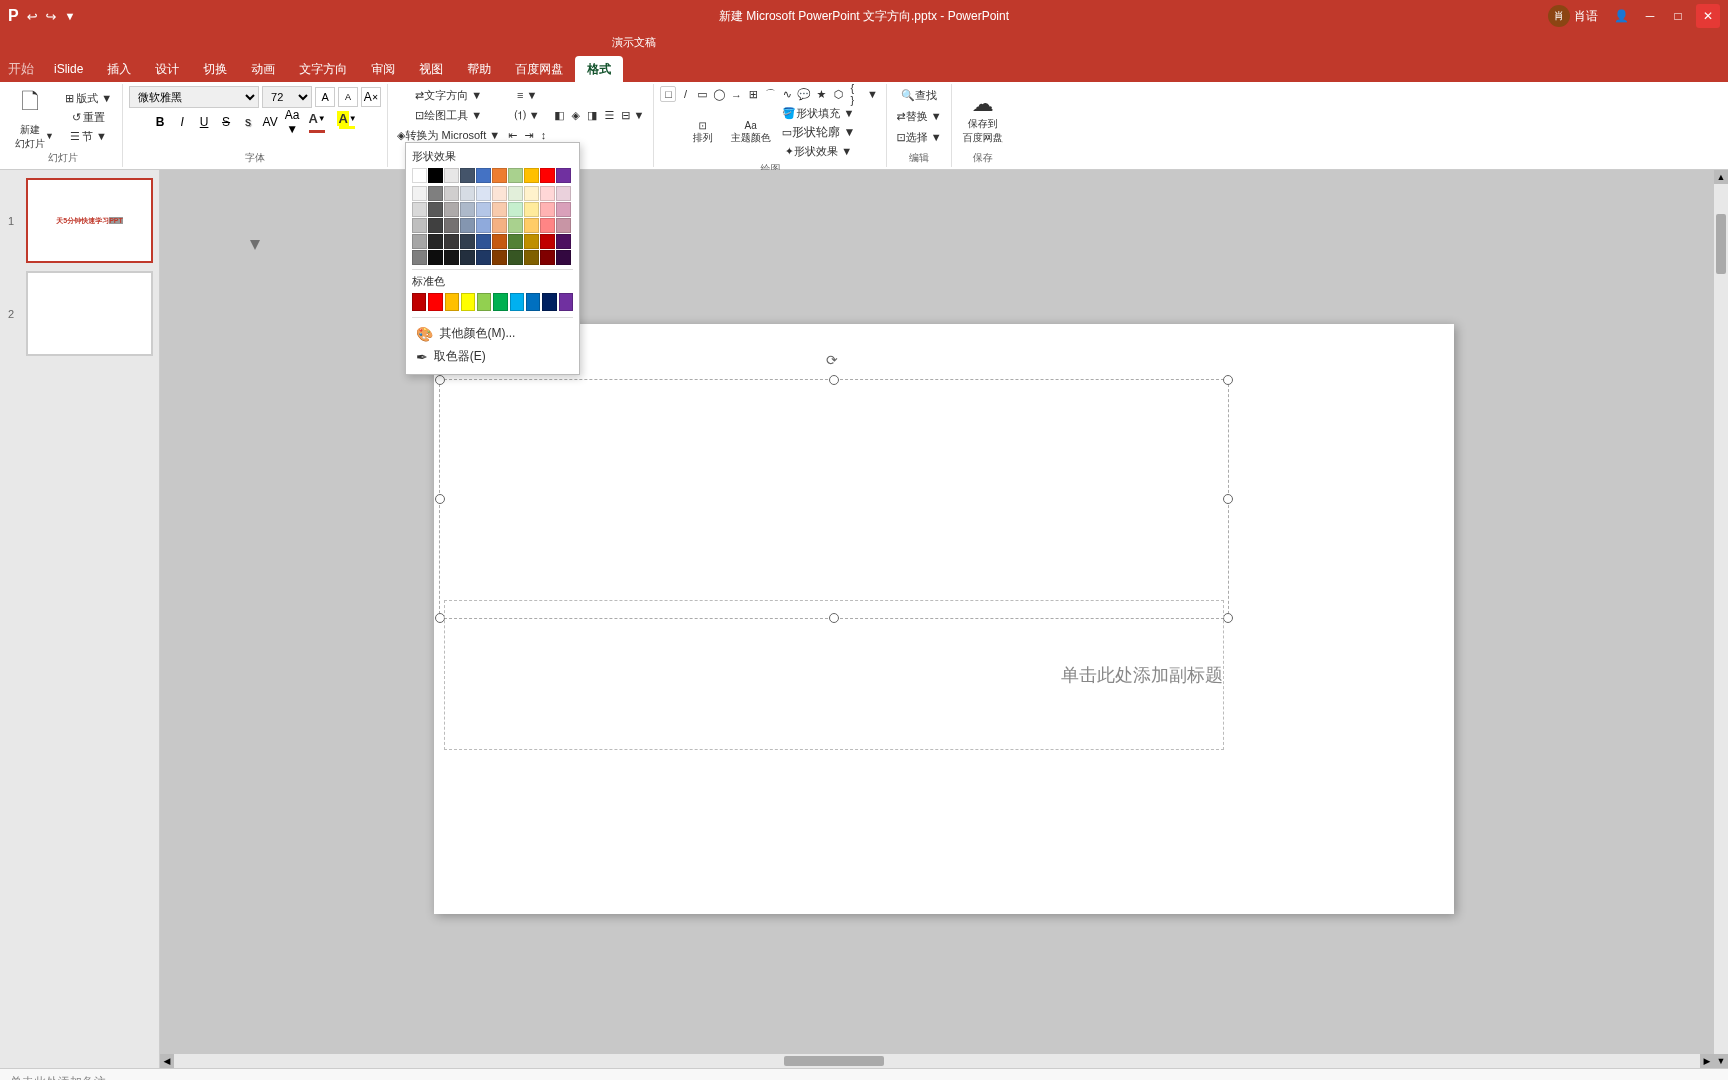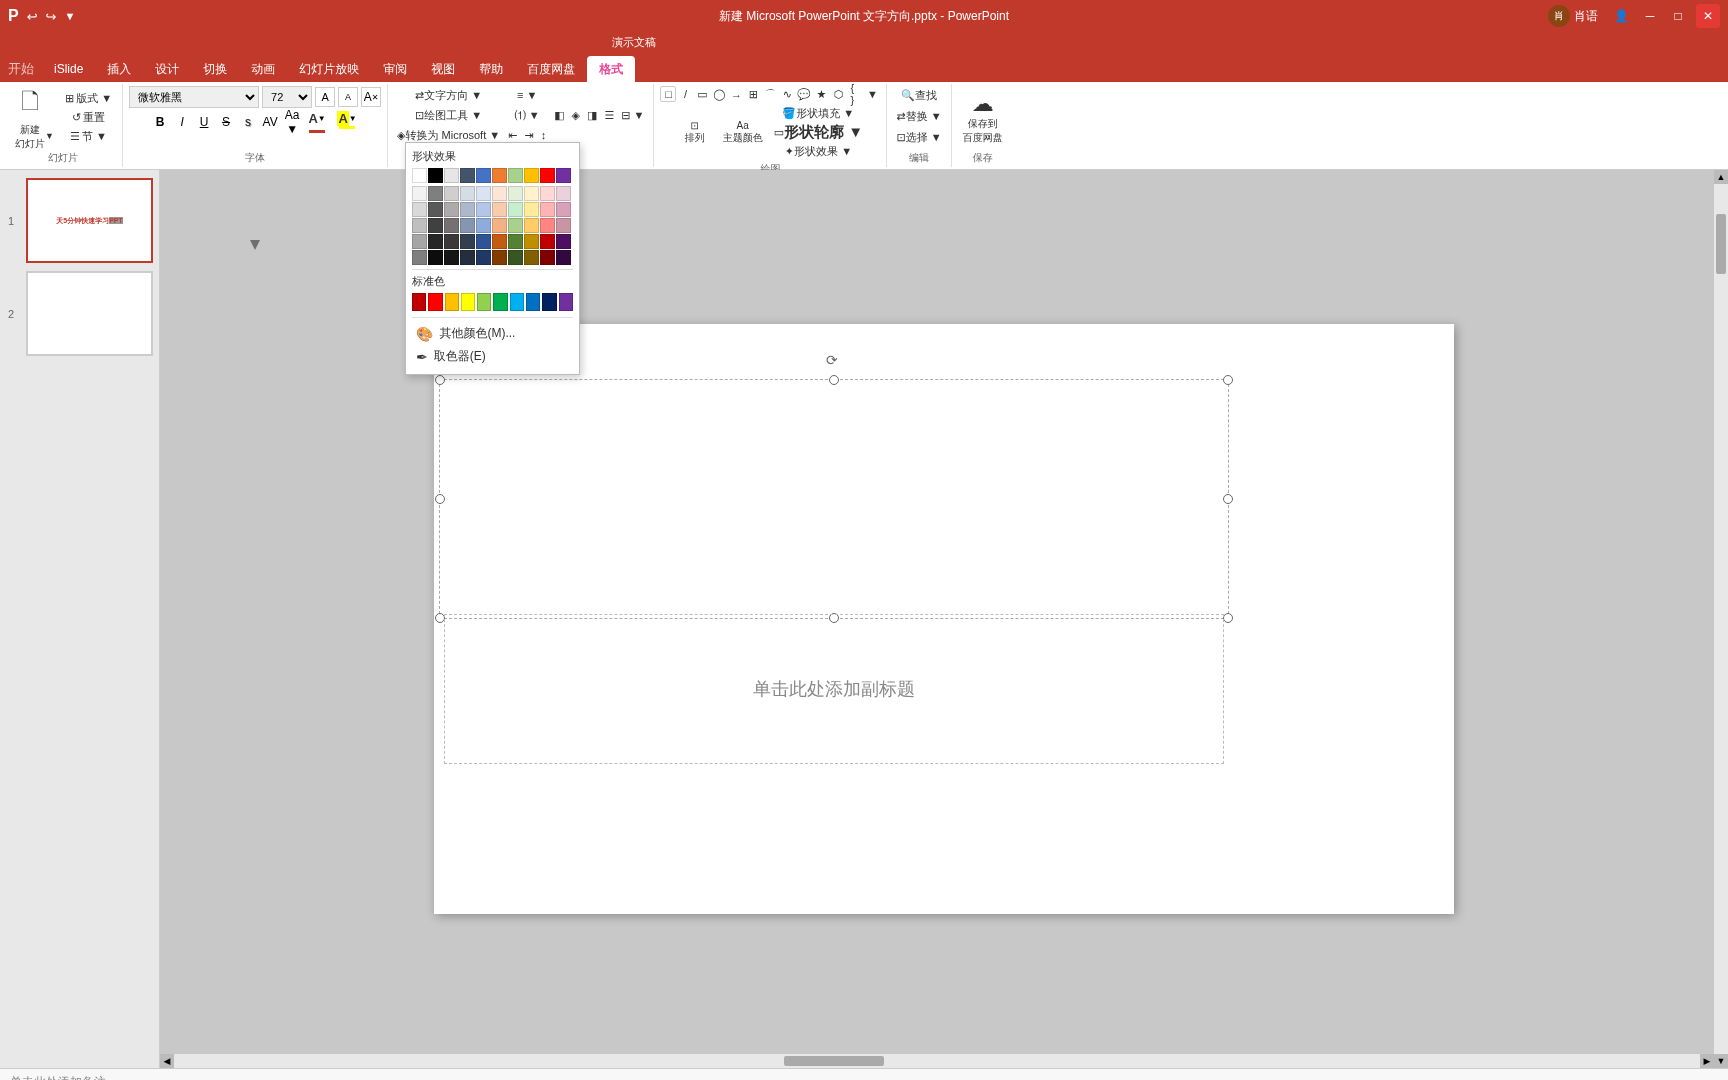--- a/index.html
+++ b/index.html
@@ -35,21 +35,21 @@
       font-size: 12px;
       color: white;
       cursor: pointer;
       display: flex;
       align-items: center;
       background: transparent;
       border-radius: 4px 4px 0 0;
     }
     .ribbon-tab.active {
       background: #fff;
-      color: #ec4899;
+      color: #14532d;
       font-weight: bold;
     }
 
     
     #ribbon-toolbar {
       height: 88px;
       background: #fff;
       display: flex;
       align-items: stretch;
       padding: 2px 4px;
@@ -294,27 +294,27 @@
       background: #999;
       color: #c0392b;
       padding: 0 4px;
       font-size: 52px;
       font-weight: bold;
     }
 
     #subtitle-textbox {
       position: absolute;
       left: 10px;
-      top: 290px;
+      top: 276px;
       width: 780px;
       height: 150px;
       border: 1px dashed #bbb;
       display: flex;
       align-items: center;
-      justify-content: center;
+      justify-content: flex-end;
     }
     #subtitle-text {
       color: #888;
       font-size: 18px;
     }
 
     
     #vscrollbar {
       width: 14px;
       background: #e0e0e0;
@@ -434,21 +434,21 @@
   <span style="padding: 0 12px; background: #c0392b;">演示文稿</span>
 </div>
 
 <div id="tab-bar">
   <div class="ribbon-tab" style="color:rgba(255,255,255,0.7); padding:0 8px; font-size:13px;">开始</div>
   <div class="ribbon-tab">iSlide</div>
   <div class="ribbon-tab">插入</div>
   <div class="ribbon-tab">设计</div>
   <div class="ribbon-tab">切换</div>
   <div class="ribbon-tab">动画</div>
-  <div class="ribbon-tab">幻灯片放映</div>
+  <div class="ribbon-tab">文字方向</div>
   <div class="ribbon-tab">审阅</div>
   <div class="ribbon-tab">视图</div>
   <div class="ribbon-tab">帮助</div>
   <div class="ribbon-tab">百度网盘</div>
   <div class="ribbon-tab active">格式</div>
 </div>
 
 <div id="ribbon-toolbar">
 
   <div class="ribbon-group">
@@ -593,21 +593,21 @@
           <span>Aa</span>
           <span>主题颜色</span>
         </div>
         <div style="display:flex;flex-direction:column;gap:1px;">
           <div class="ribbon-btn-small">
             <span>🪣</span>
             <span style="font-size:11px;"> 形状填充 ▼</span>
           </div>
           <div class="ribbon-btn-small">
             <span>▭</span>
-            <span style="font-size:15px;font-weight:bold;"> 形状轮廓 ▼</span>
+            <span style="font-size:12px;"> 形状轮廓 ▼</span>
           </div>
           <div class="ribbon-btn-small">
             <span>✦</span>
             <span style="font-size:11px;"> 形状效果 ▼</span>
           </div>
         </div>
       </div>
     </div>
     <div class="ribbon-group-label">绘图</div>
   </div>

